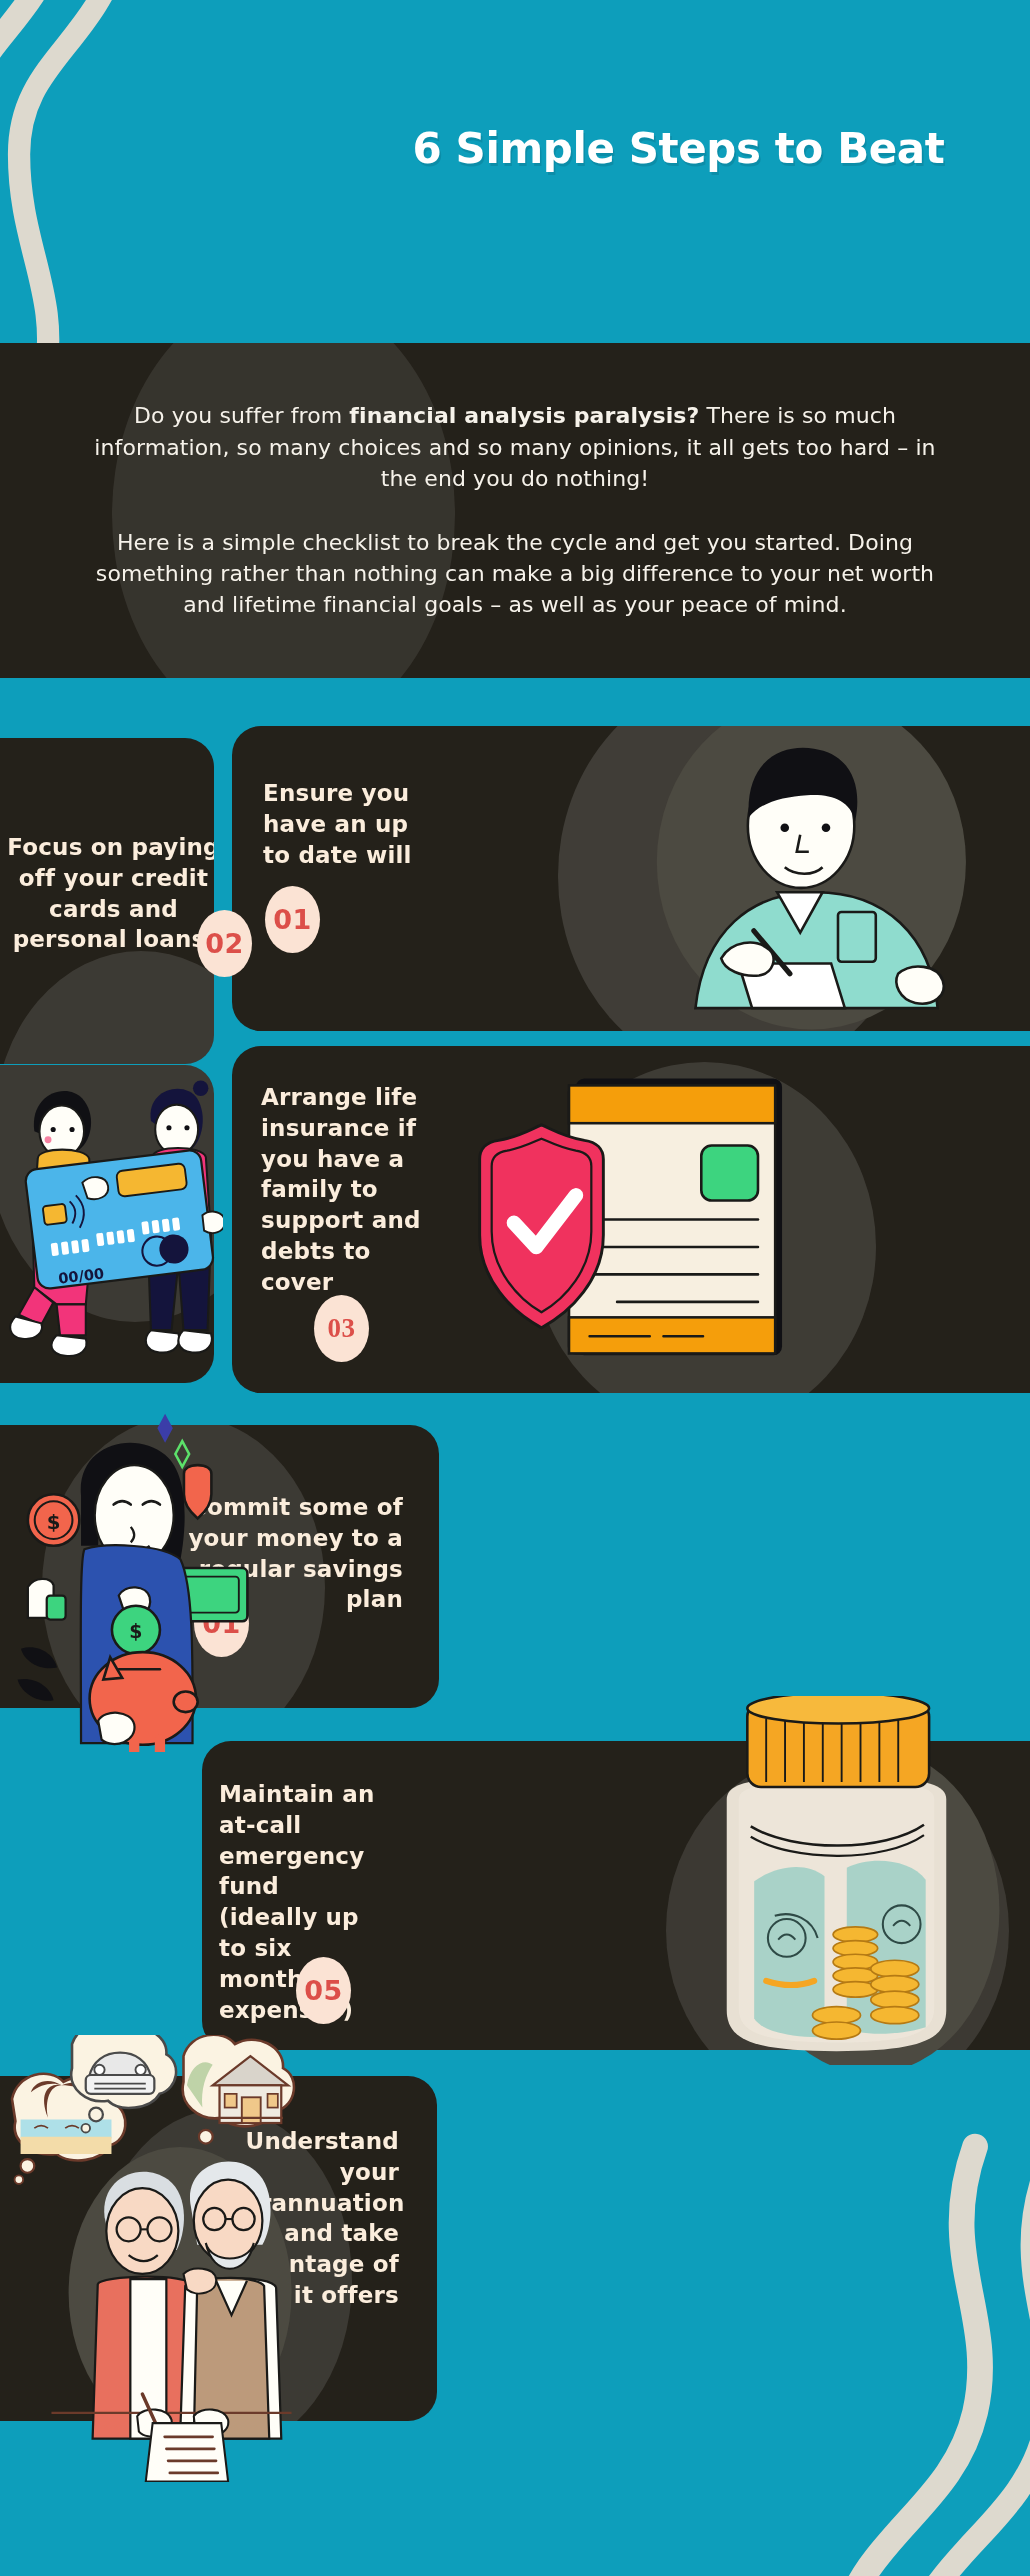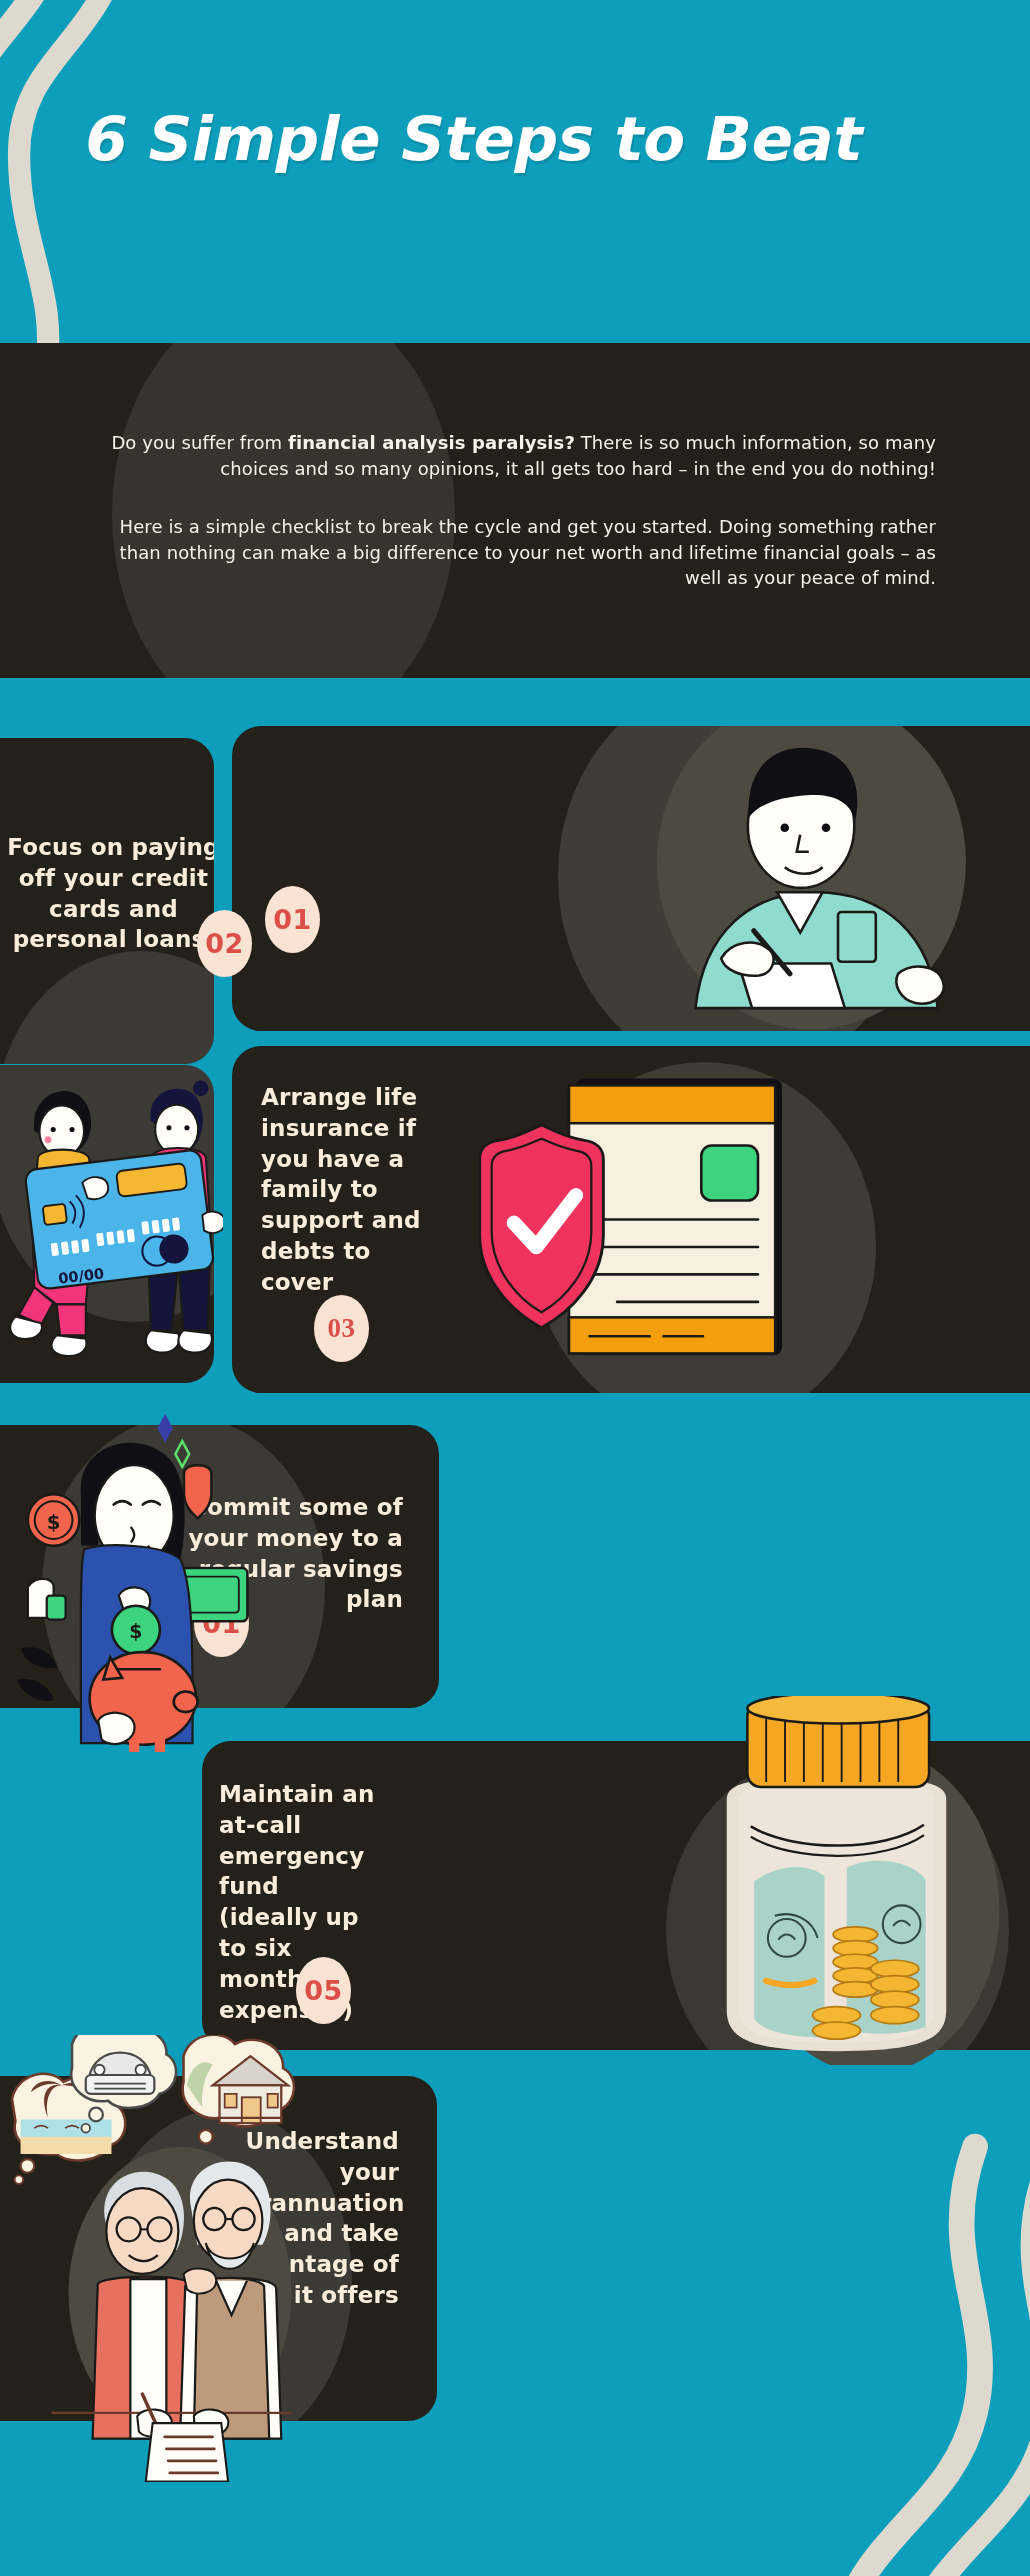--- a/index.html
+++ b/index.html
@@ -23,29 +23,28 @@
   .wave-tl { top:-26px; left:-77px; width:343px; height:395px; }
   .wave-br { bottom:-34px; right:-60px; width:283px; height:481px; }
 
   
   .header {
     position:absolute; top:0; left:0; width:1030px; height:343px;
     display:flex; align-items:center; justify-content:center;
   }
   .title {
     width:859px;
-    text-align:left;
+    text-align:right;
     color:#FFFFFF;
     font-family:"DejaVu Sans", sans-serif;
     font-weight:bold;
-    font-size:61px;
+    font-size:42px;
     line-height:1.08;
     letter-spacing:-0.4px;
     text-shadow:1.7px 2.6px 0 rgba(0,0,0,.10);
-    font-style:italic;
   }
 
   
   .intro-band {
     position:absolute; top:343px; left:0; width:1030px; height:335px;
     background:#24211A;
     overflow:hidden;
   }
   .intro-blob {
     position:absolute;
@@ -56,23 +55,23 @@
   }
   .intro-inner {
     position:relative;
     width:1030px; height:335px;
     display:flex; flex-direction:column; align-items:center; justify-content:center;
     gap:33px;
     padding:0 94px;
   }
   .intro-p {
     color:#F6F2EA;
-    font-size:18px;
+    font-size:22px;
     line-height:1.42;
-    text-align:right;
+    text-align:center;
     max-width:850px;
     letter-spacing:0.1px;
   }
   .intro-p .em { font-weight:bold; }
 
   
   .card {
     position:absolute;
     background:#24211A;
     overflow:hidden;
@@ -172,20 +171,21 @@
     <div class="intro-inner">
       <p class="intro-p">
         <span>Do you suffer from </span><span class="em">financial analysis paralysis?</span><span> There is so much information, so many choices and so many opinions, it all gets too hard – in the end you do nothing!</span>
       </p>
       <p class="intro-p">Here is a simple checklist to break the cycle and get you started. Doing something rather than nothing can make a big difference to your net worth and lifetime financial goals – as well as your peace of mind.</p>
     </div>
   </section>
 
   <article class="card card-01">
     <div class="card-blob"></div>
+    <p class="card-text">Ensure you have an up to date will</p>
     <div class="badge">01</div>
 
     <svg class="illus" style="left:369px; top:-10.3px; width:395px; height:318px;" viewBox="0 0 460 370">
       <ellipse cx="245" cy="170" rx="180" ry="195" fill="#4C4A41"></ellipse>
       <path d="M110 340 C 120 250, 175 205, 250 205 C 330 205, 385 255, 392 340 Z" fill="#8FDCCE" stroke="#1A1A18" stroke-width="3"></path>
       <path d="M205 205 L232 252 L258 205 Z" fill="#FFFFFF" stroke="#1A1A18" stroke-width="3"></path>
       <ellipse cx="233" cy="128" rx="62" ry="72" fill="#FFFEF8" stroke="#1A1A18" stroke-width="3"></ellipse>
       <path d="M172 118 C 168 50, 212 32, 248 38 C 290 44, 305 80, 296 122 C 290 98, 268 90, 240 92 C 212 94, 186 100, 172 118 Z" fill="#101014"></path>
       <circle cx="214" cy="130" r="5" fill="#101014"></circle>
       <circle cx="262" cy="130" r="5" fill="#101014"></circle>

